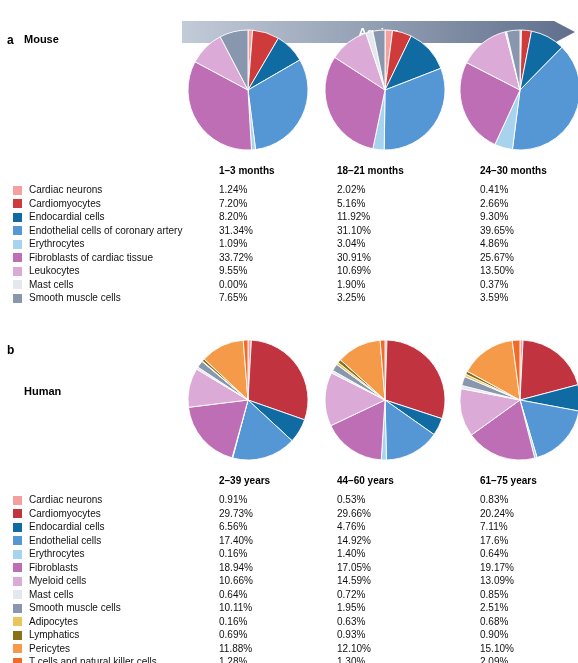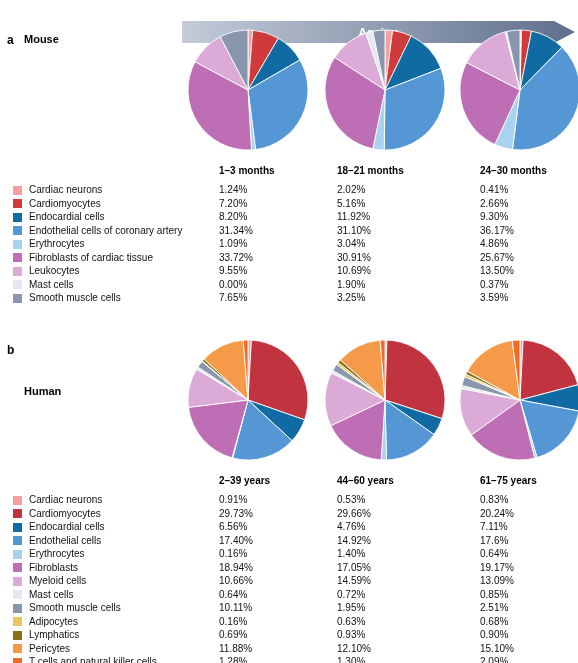--- a/index.html
+++ b/index.html
@@ -204,21 +204,21 @@
         <span class="legend-label">Endocardial cells</span>
         <span class="val val-0">8.20%</span>
         <span class="val val-1">11.92%</span>
         <span class="val val-2">9.30%</span>
       </div>
       <div class="legend-row">
         <span class="swatch" style="background: rgb(85, 150, 212);"></span>
         <span class="legend-label">Endothelial cells of coronary artery</span>
         <span class="val val-0">31.34%</span>
         <span class="val val-1">31.10%</span>
-        <span class="val val-2">36.17%</span>
+        <span class="val val-2">39.65%</span>
       </div>
       <div class="legend-row">
         <span class="swatch" style="background: rgb(168, 211, 239);"></span>
         <span class="legend-label">Erythrocytes</span>
         <span class="val val-0">1.09%</span>
         <span class="val val-1">3.04%</span>
         <span class="val val-2">4.86%</span>
       </div>
       <div class="legend-row">
         <span class="swatch" style="background: rgb(189, 110, 181);"></span>

